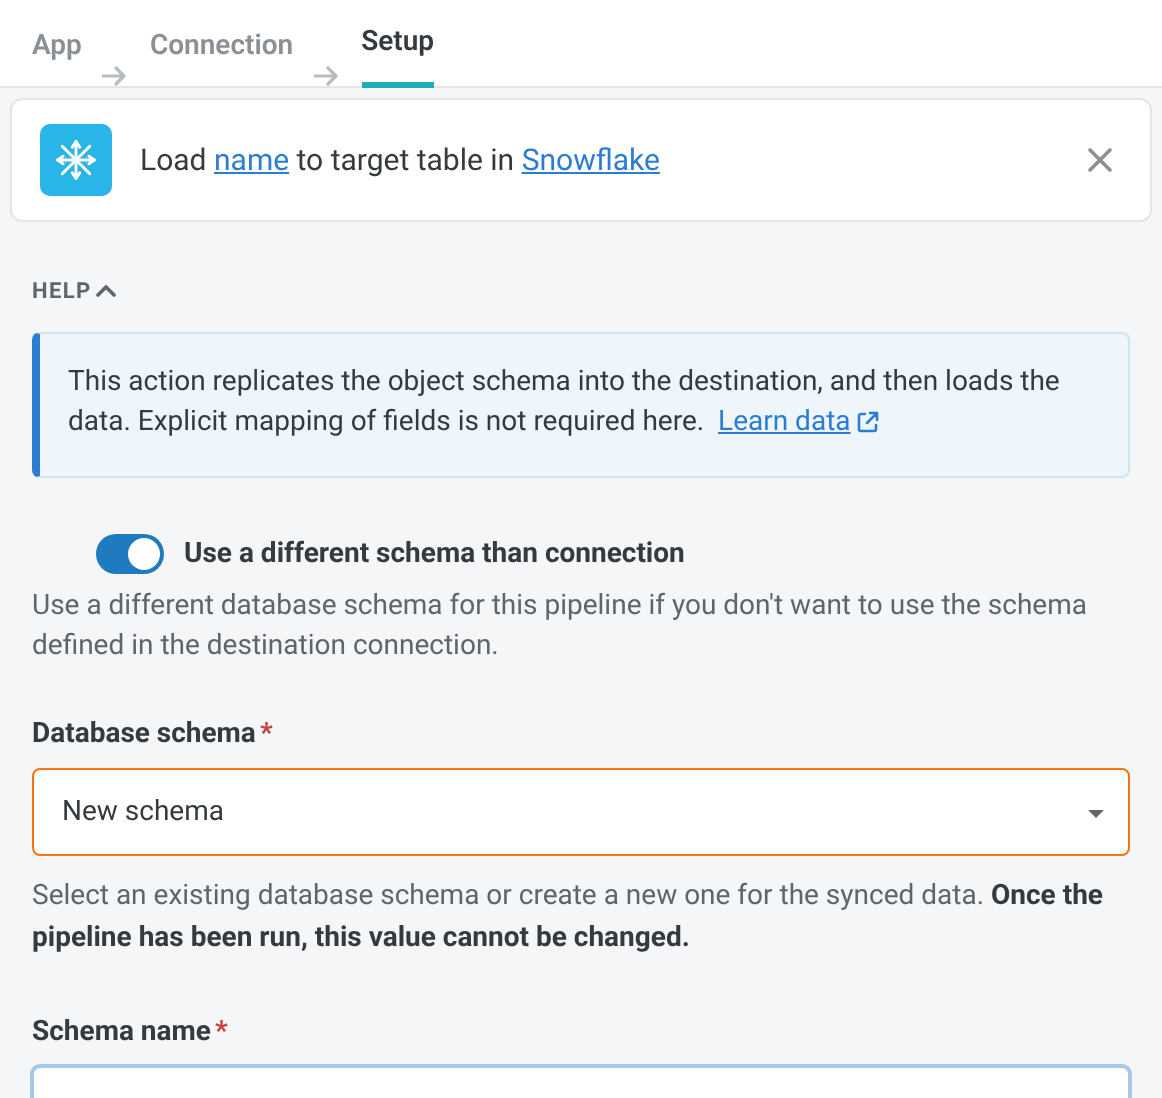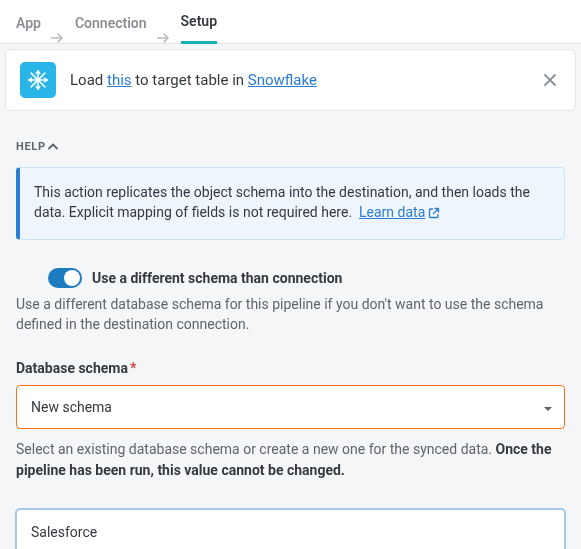--- a/index.html
+++ b/index.html
@@ -91,21 +91,21 @@
             <path d="M2 12 H22"></path>
           <path d="M4.5 4.5 L19.5 19.5"></path>
             <path d="M19.5 4.5 L4.5 19.5"></path>
           <path d="M12 2 L10 5 M12 2 L14 5 M12 22 L10 19 M12 22 L14 19"></path>
           <path d="M2 12 L5 10 M2 12 L5 14 M22 12 L19 10 M22 12 L19 14"></path>
         </g>
       </svg>
     </span>
     <span class="header-title">
       <span>Load</span>
-      <a href="#" class="link">this</a>
+      <a href="#" class="link">name</a>
       <span>to target table in</span>
       <a href="#" class="link">Snowflake</a>
     </span>
     <button class="close-btn" aria-label="Close">
       <svg width="14" height="14" viewBox="0 0 14 14">
           <path d="M2 2 L12 12 M12 2 L2 12" stroke="#8a9096" stroke-width="1.8" stroke-linecap="round"></path>
         </svg>
     </button>
   </div>
 
@@ -147,17 +147,20 @@
         <svg width="10" height="6" viewBox="0 0 10 6">
             <path d="M1 1 L5 5 L9 1" fill="#5e656d"></path>
           </svg>
       </span>
     </div>
     <div class="field-help">
       <span>Select an existing database schema or create a new one for the synced data. </span><b>Once the pipeline has been run, this value cannot be changed.</b>
     </div>
 
     
+    <label class="field-label">
+      <span>Schema name</span><span class="req">*</span>
+    </label>
     <input type="text" class="text-input" value="Salesforce" style="">
 
   </div>
 
 </div>
 
 </body></html>

